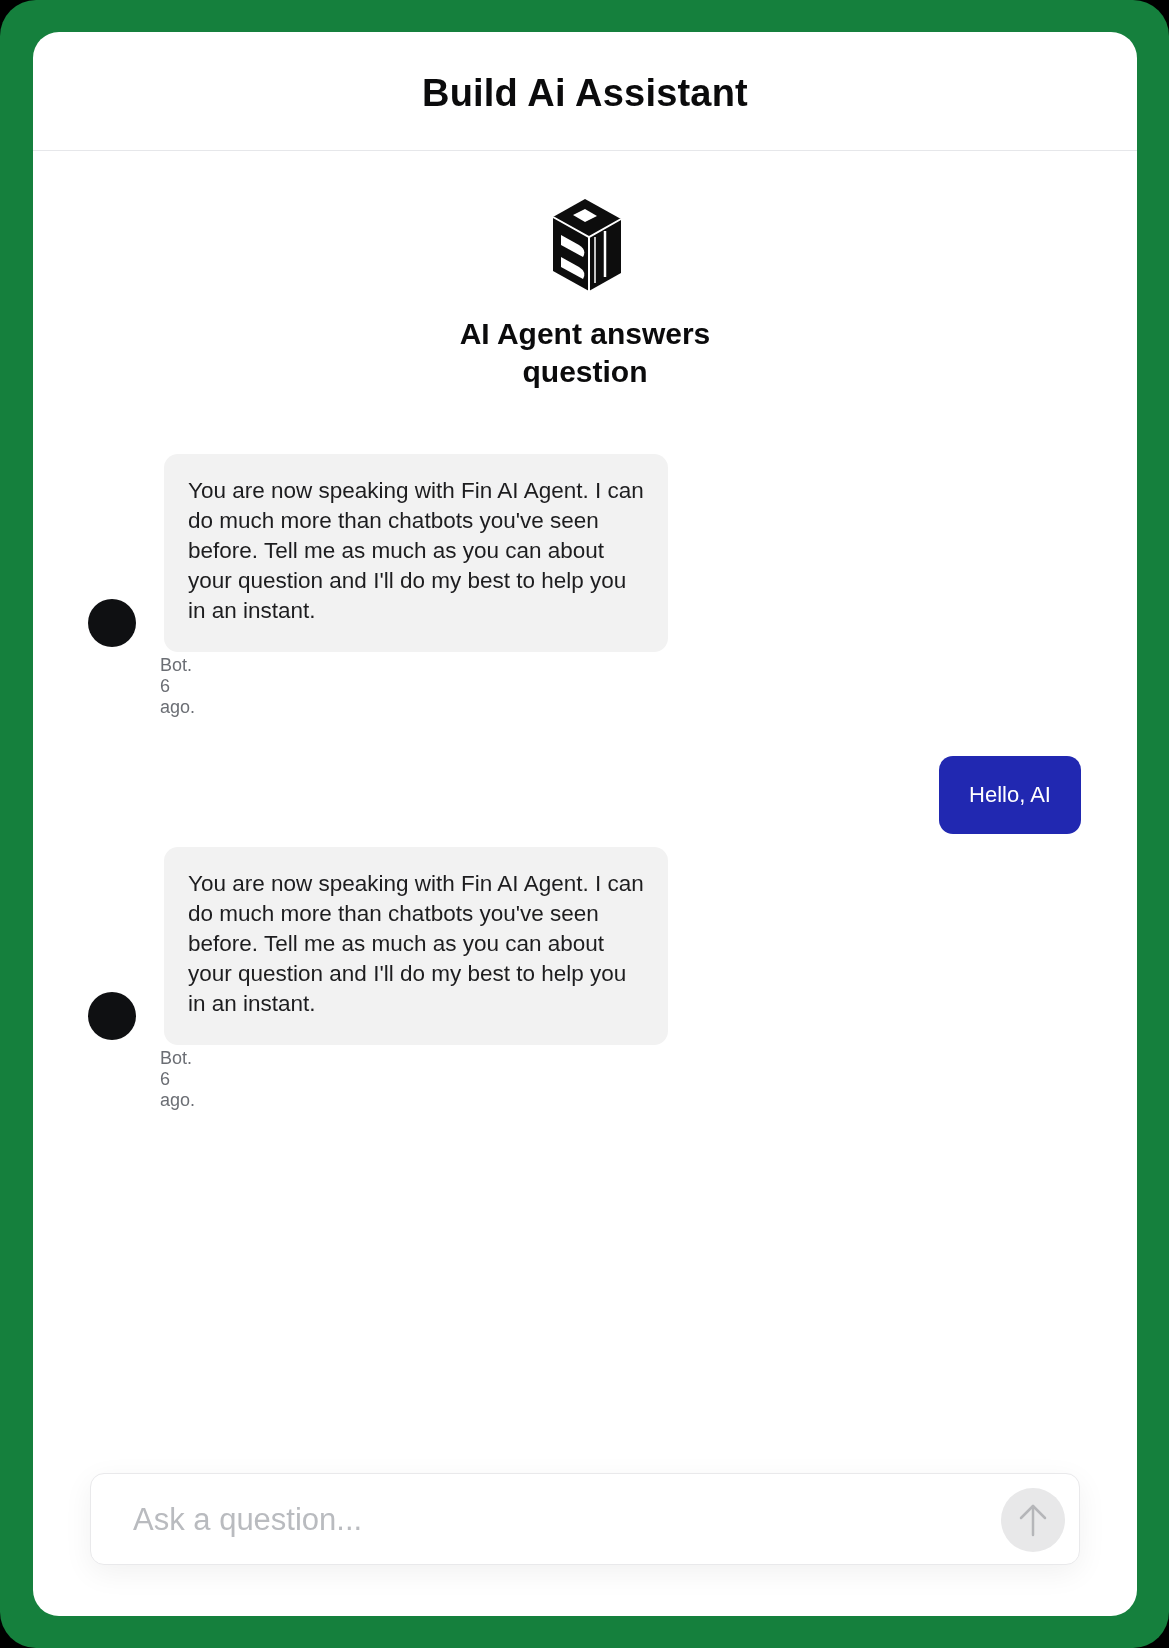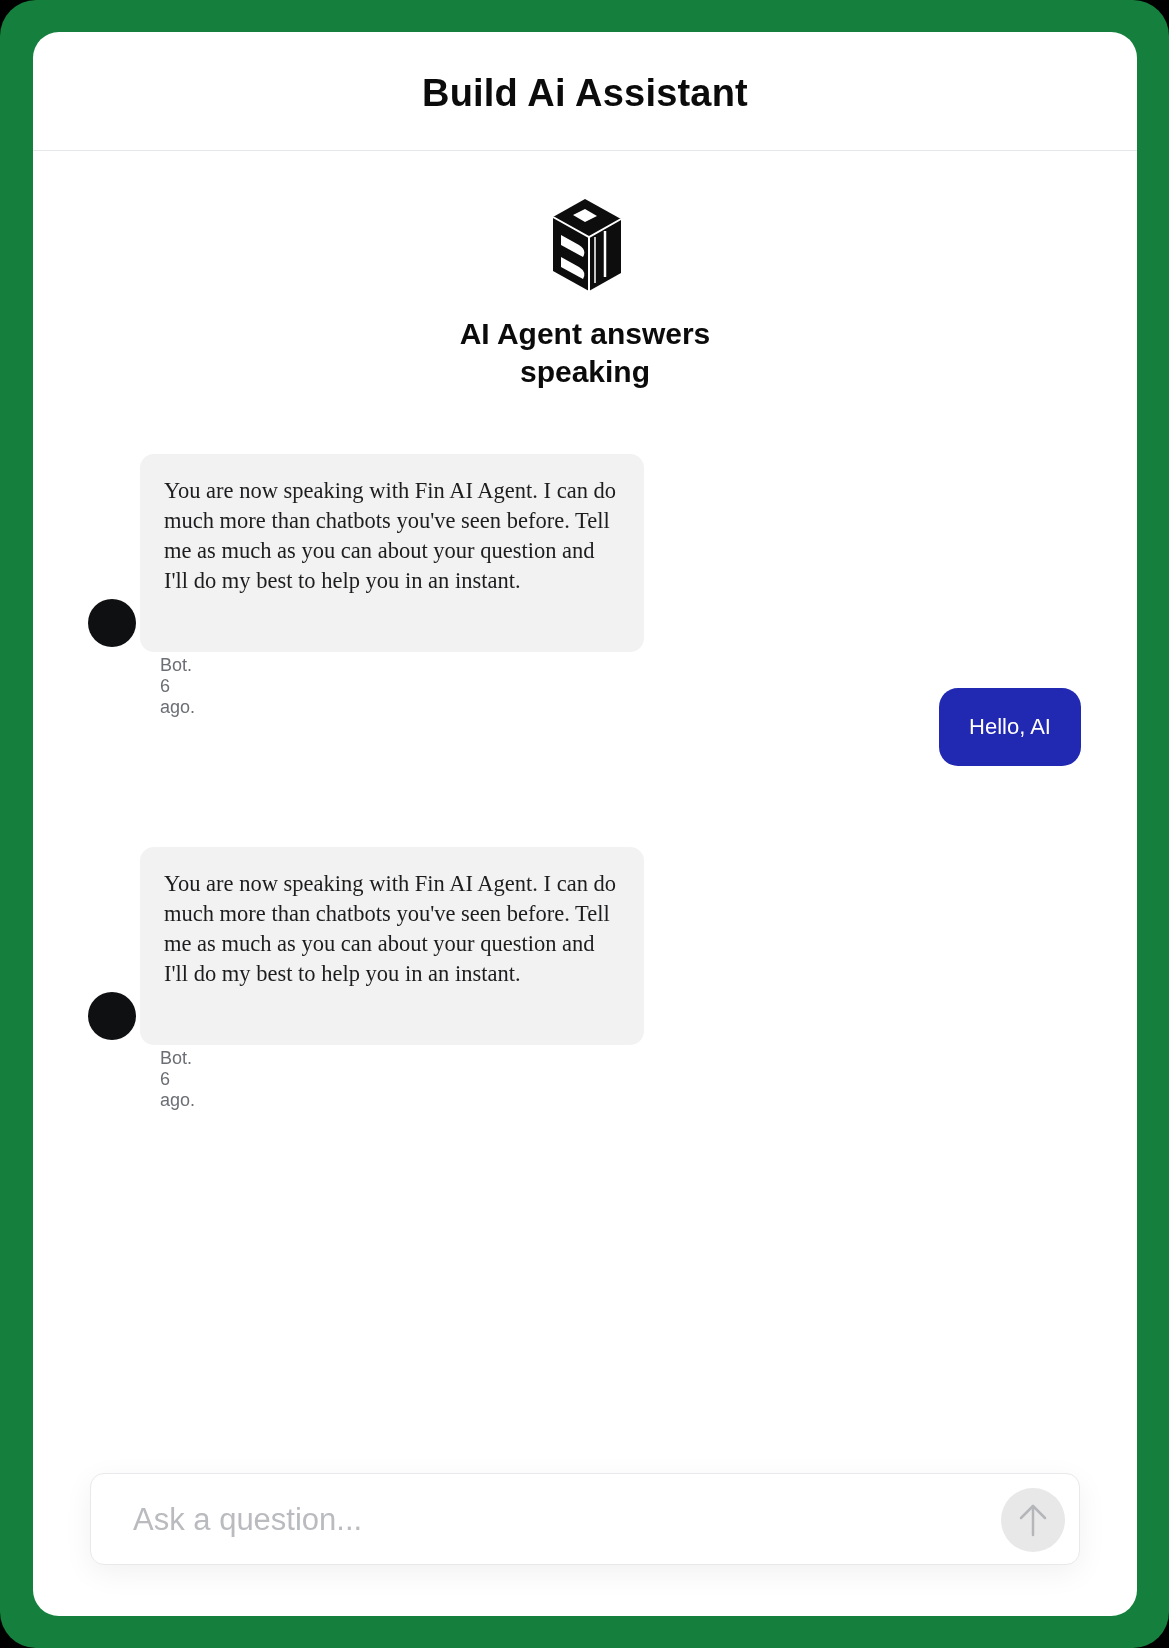--- a/index.html
+++ b/index.html
@@ -45,27 +45,27 @@
   }
   .msg-row {
     position: absolute; left: 55px;
   }
   .avatar {
     position: absolute; left: 0;
     width: 48px; height: 48px; border-radius: 50%;
     background: #0f1012;
   }
   .bubble {
-    position: absolute; left: 52px; top: 0;
+    position: absolute; left: 76px; top: 0;
     width: 504px;
     background: #f2f2f2;
     border-radius: 14px;
     padding: 22px 24px 24px 24px;
     box-sizing: border-box;
-    font-size: 22.5px; line-height: 30px; color: #1d1d1f; font-family: Liberation Serif, serif;
+    font-size: 22.5px; line-height: 30px; color: #1d1d1f;
   }
   .timestamp {
     position: absolute; left: 72px;
     font-size: 18px; color: #6b6e74;
   }
   .user-bubble {
     position: absolute; right: 56px; top: 720px;
     width: 142px; height: 78px;
     background: #2128b1;
     border-radius: 14px;
@@ -113,30 +113,30 @@
 
         <polygon points="8,22 40,4 76,24 76,78 44,96 8,76" fill="#0d0d0d"></polygon>
         <polyline points="8,22 44,42 76,24" fill="none" stroke="#fff" stroke-width="2"></polyline>
         <line x1="44" y1="42" x2="44" y2="96" stroke="#fff" stroke-width="2"></line>
         <polygon points="28,20 40,14 52,21 40,27" fill="#fff"></polygon>
         <path d="M16,40 L34,50 Q42,55 38,62 L16,50 Z" fill="#fff"></path>
         <path d="M16,62 L34,72 Q42,77 38,84 L16,72 Z" fill="#fff"></path>
         <line x1="60" y1="36" x2="60" y2="82" stroke="#fff" stroke-width="2.5"></line>
         <line x1="50" y1="42" x2="50" y2="88" stroke="#fff" stroke-width="1.5"></line>
       </svg>
-      <div class="hero-title">AI Agent answers speaking</div>
+      <div class="hero-title">AI Agent answers question</div>
     </div>
 
     <div class="msg-row" style="top:422px;">
       <div class="avatar" style="top:145px;"></div>
       <div class="bubble" style="height:198px;">You are now speaking with Fin AI Agent. I can do much more than chatbots you've seen before. Tell me as much as you can about your question and I'll do my best to help you in an instant.</div>
       <div class="timestamp" style="top:201px;">Bot. 6 ago.</div>
     </div>
 
-    <div class="user-bubble" style="top:656px;border-radius:19px;">Hello, AI</div>
+    <div class="user-bubble" style="top:724px;">Hello, AI</div>
 
     <div class="msg-row" style="top:815px;">
       <div class="avatar" style="top:145px;"></div>
       <div class="bubble" style="height:198px;">You are now speaking with Fin AI Agent. I can do much more than chatbots you've seen before. Tell me as much as you can about your question and I'll do my best to help you in an instant.</div>
       <div class="timestamp" style="top:201px;">Bot. 6 ago.</div>
     </div>
 
     <div class="composer" style="top:1441px;">
       <input class="composer-input" type="text" placeholder="Ask a question..." style="">
       <button class="send-btn">

